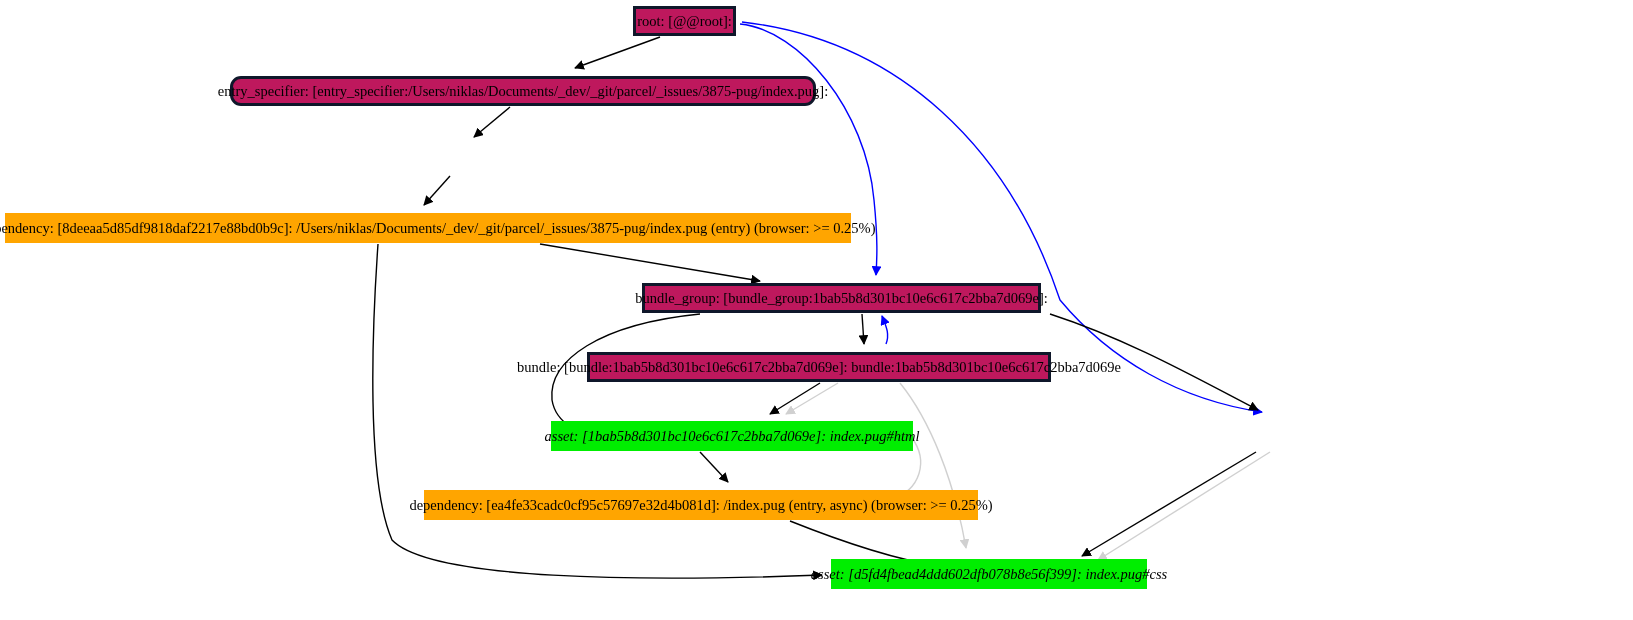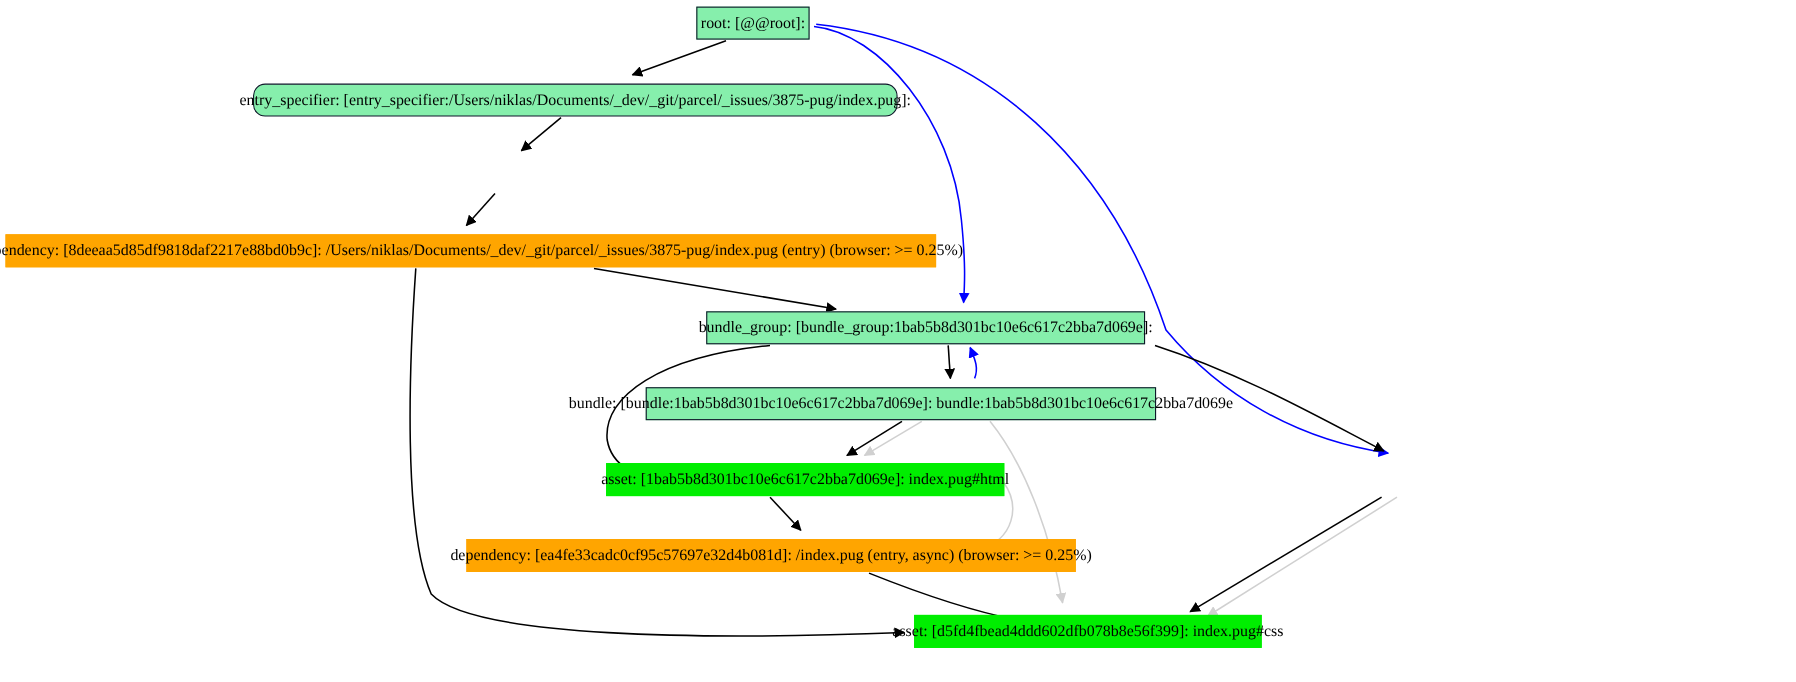--- a/index.html
+++ b/index.html
@@ -32,30 +32,31 @@
     display: flex;
     align-items: center;
     justify-content: center;
     white-space: nowrap;
     font-size: 14.5px;
     line-height: 1;
     color: #000000;
     letter-spacing: 0px;
   }
   .node.grey {
-    background: #86efac;
-    border: 1px solid #0f172a;
+    background: #be185d;
+    border: 3px solid #0f172a;
   }
   .node.orange {
     background: #ffa500;
     border: 1px solid #ffa500;
   }
   .node.green {
     background: #00ee00;
     border: 1px solid #00ee00;
+    font-style: italic;
   }
   .node-label {
     padding: 0 6px;
     pointer-events: none;
   }
 </style>
 </head>
 <body>
 
 <div id="canvas">

